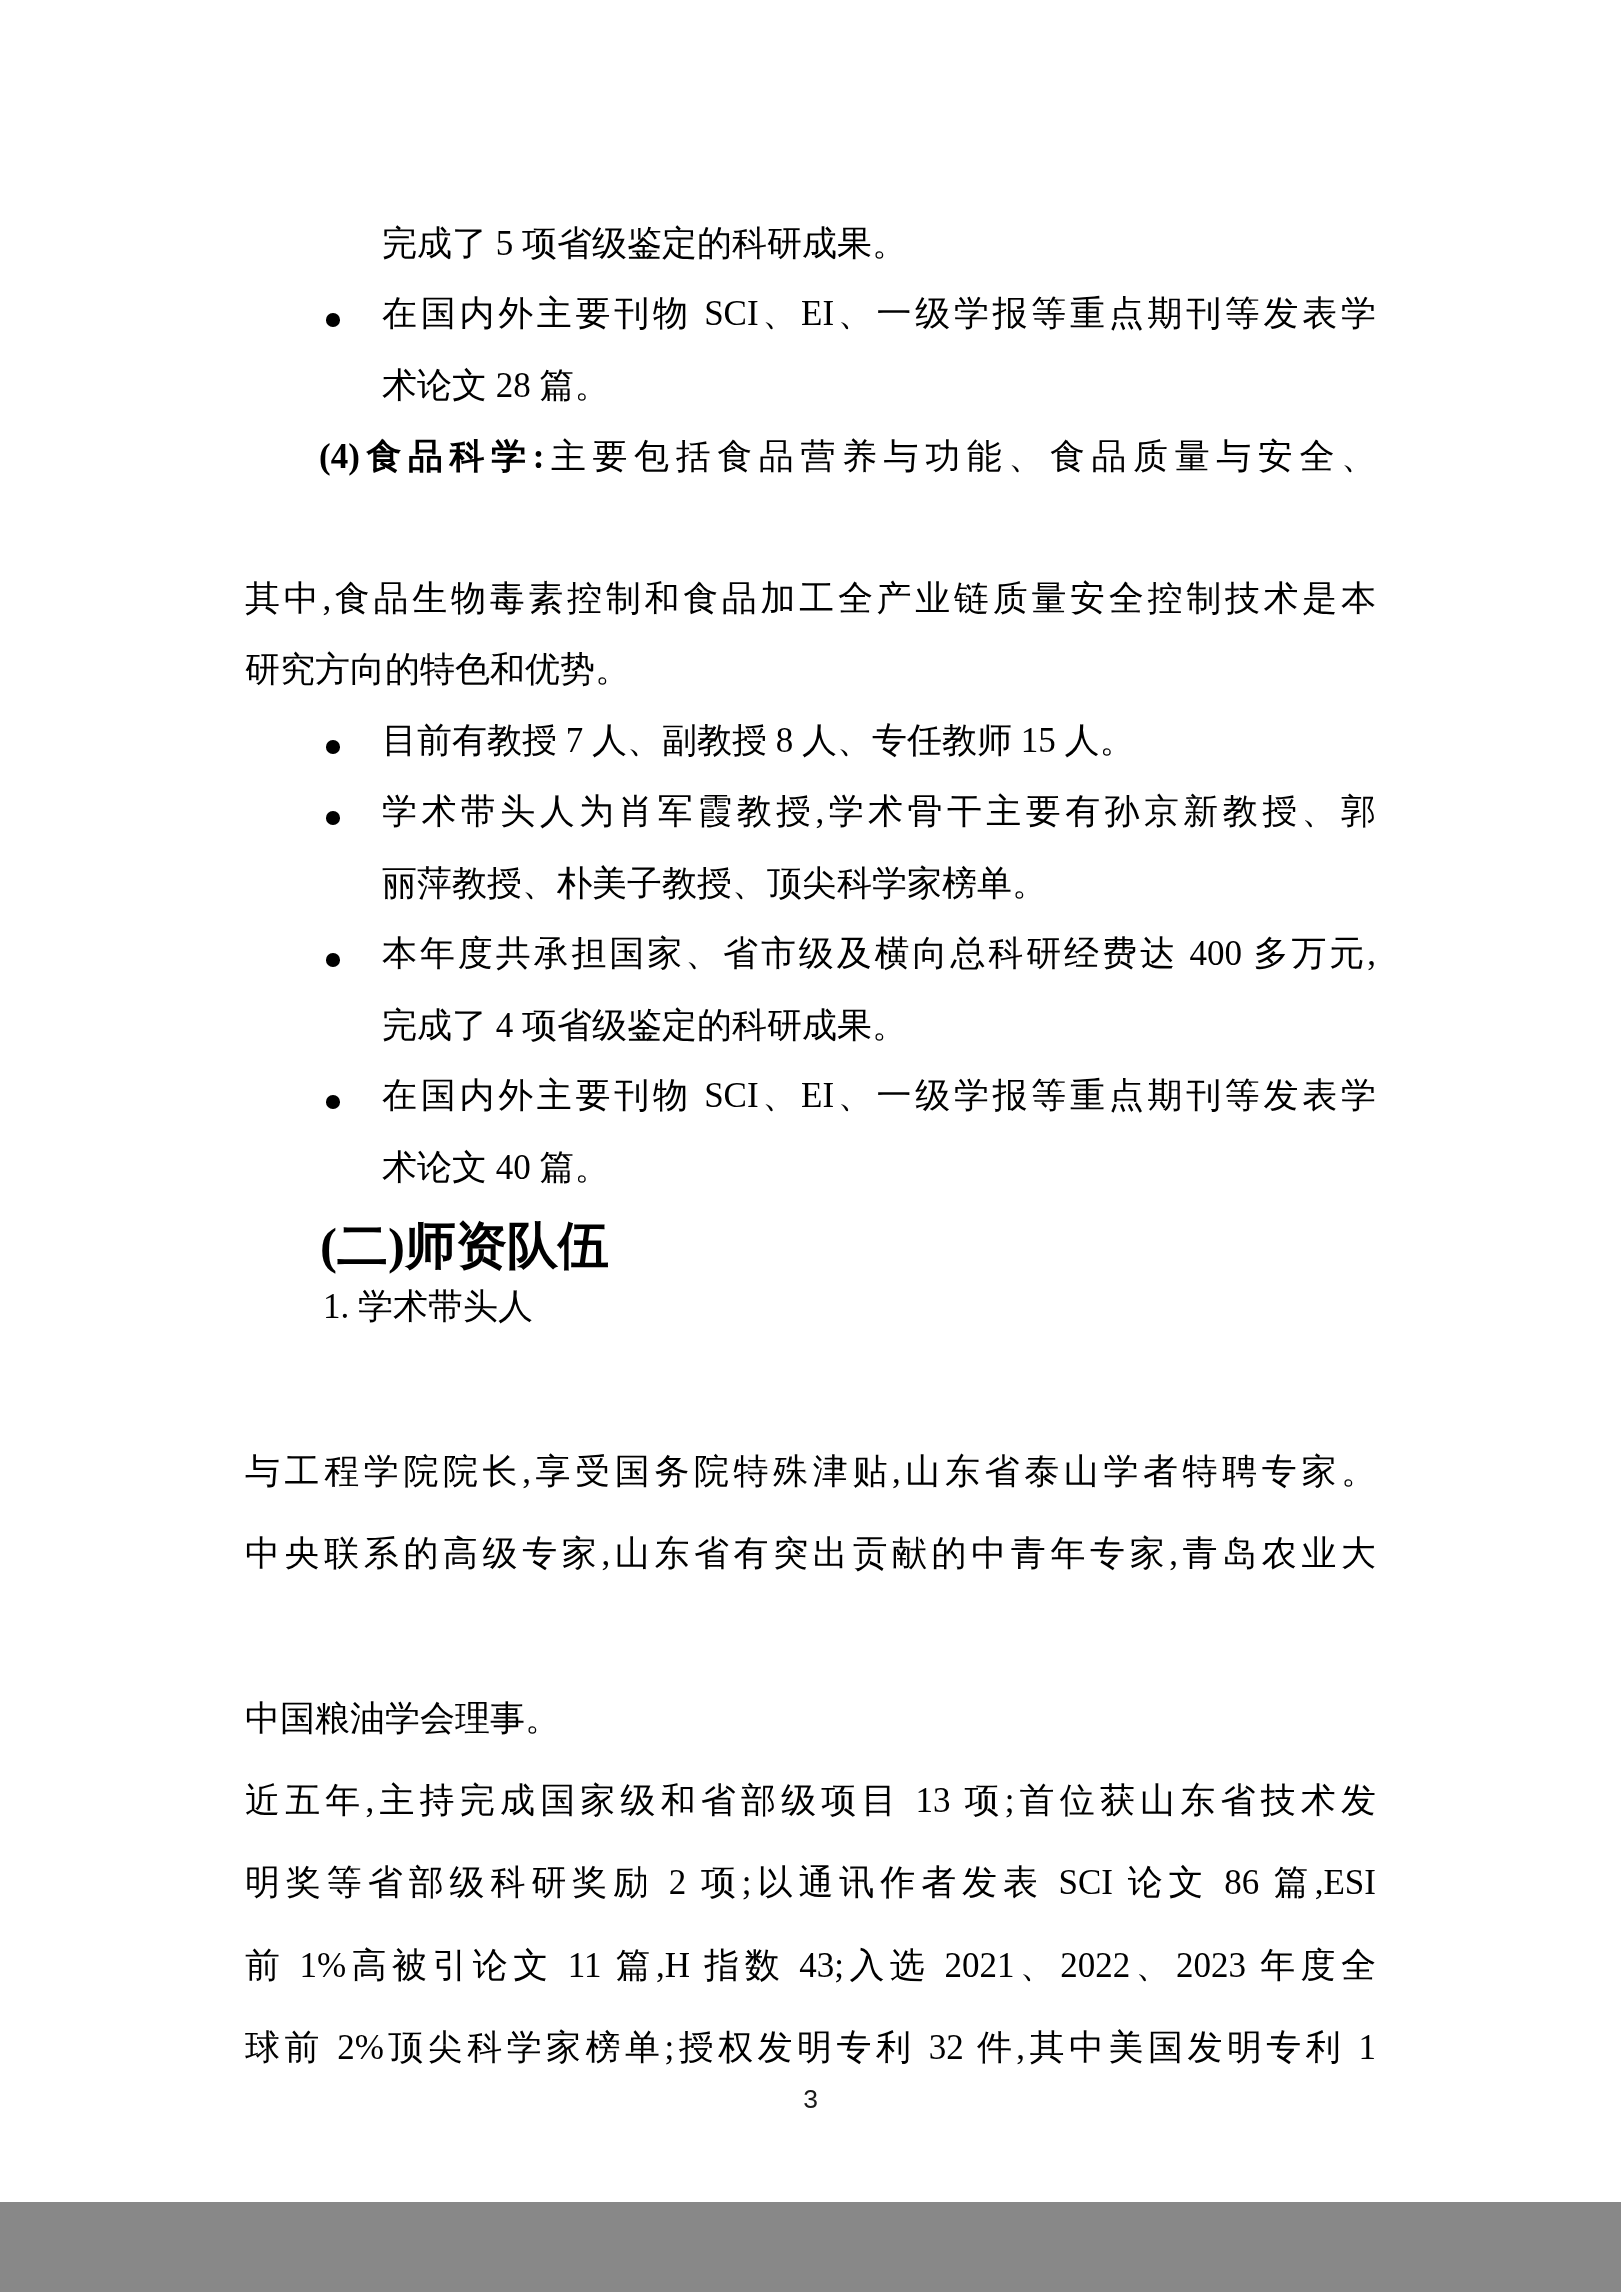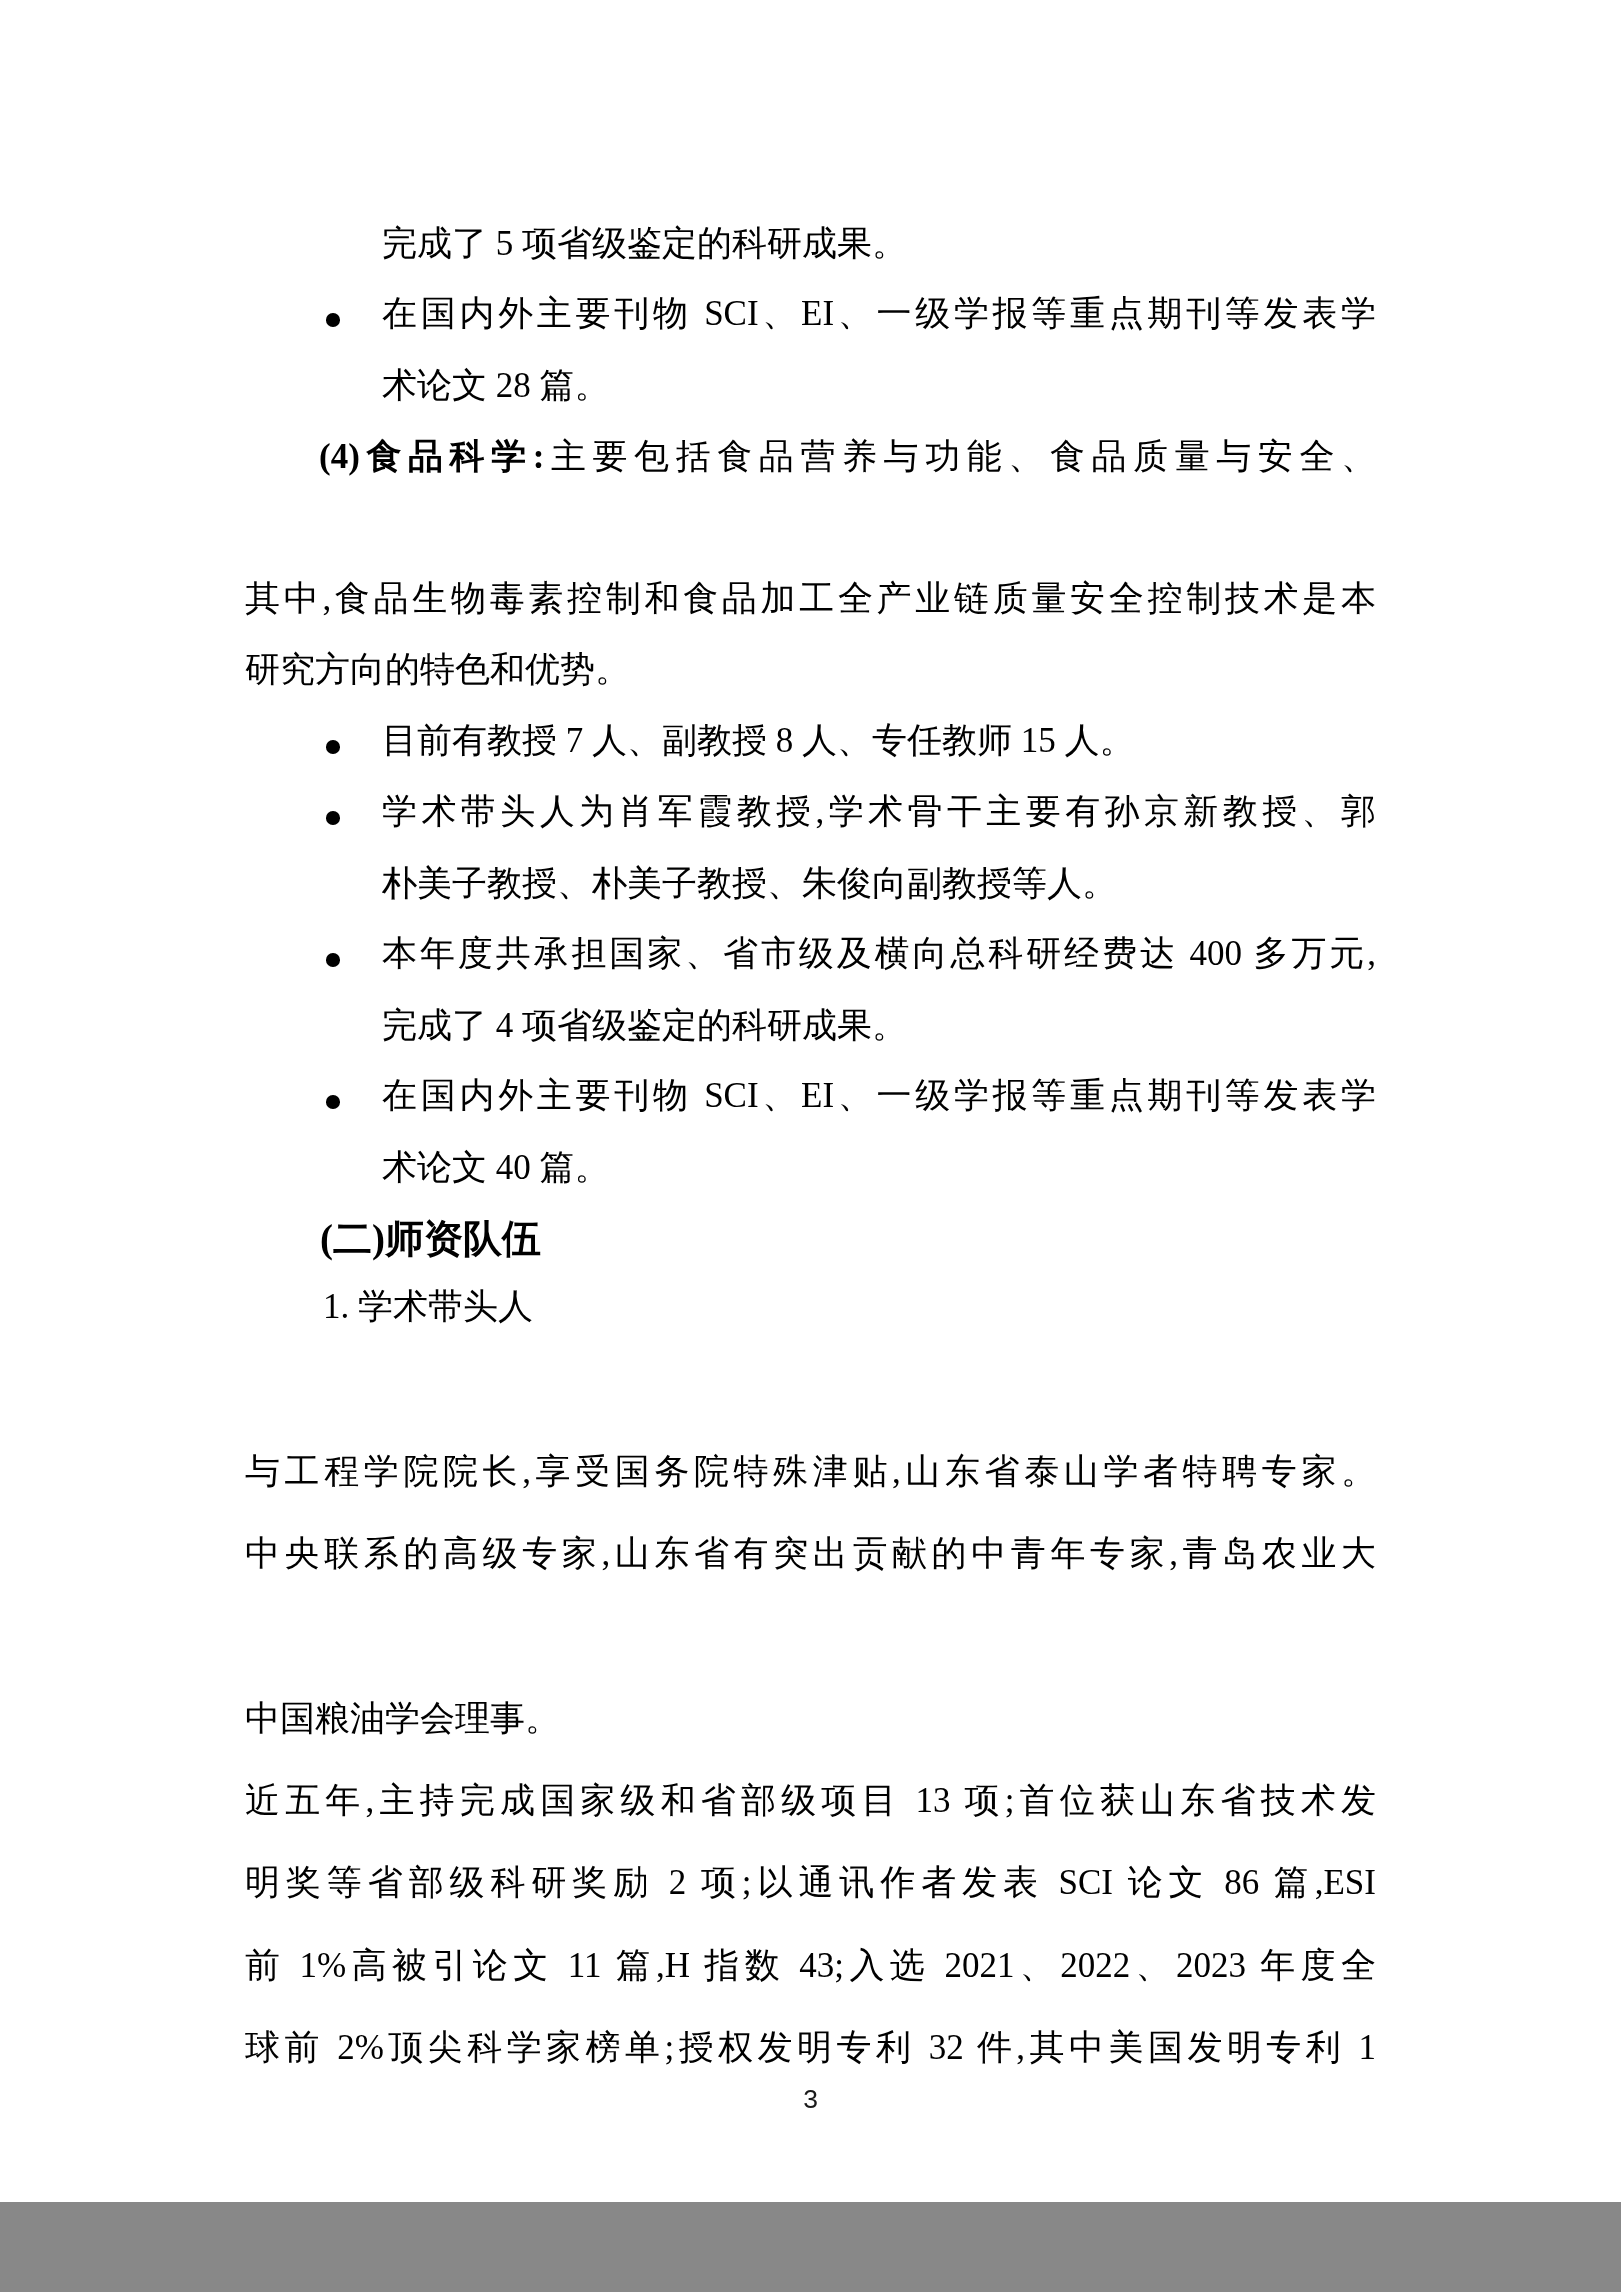--- a/index.html
+++ b/index.html
@@ -28,21 +28,21 @@
   
   .c { left: 382px; width: 994px; }
   
   .j { text-align: justify; text-align-last: justify; }
   
   .i1 { text-indent: 74px; }
   .i2 { text-indent: 110px; }
   
   .bold { font-weight: 700; }
   
-  .h { left: 320px; font-size: 39px; font-weight: 700; }
+  .h { left: 320px; font-size: 51px; font-weight: 700; }
   
   .n { left: 323px; }
   
   .dot {
     position: absolute;
     left: 326px;
     width: 13.7px;
     height: 13.7px;
     border-radius: 50%;
     background: #000000;
@@ -73,21 +73,21 @@
 
   <div class="ln p j" style="top:576px">其中,食品生物毒素控制和食品加工全产业链质量安全控制技术是本</div>
   <div class="ln p" style="top:647px">研究方向的特色和优势。</div>
 
   <div class="dot" style="top:740px"></div>
   <div class="ln b" style="top:718px">目前有教授 7 人、副教授 8 人、专任教师 15 人。</div>
 
   <div class="dot" style="top:811px"></div>
   <div class="ln b j" style="top:789px">学术带头人为肖军霞教授,学术骨干主要有孙京新教授、郭</div>
 
-  <div class="ln c" style="top:861px">朴美子教授、朴美子教授、朱俊向副教授等人。</div>
+  <div class="ln c" style="top:861px">丽萍教授、朴美子教授、顶尖科学家榜单。</div>
 
   <div class="dot" style="top:953px"></div>
   <div class="ln b j" style="top:931px">本年度共承担国家、省市级及横向总科研经费达 400 多万元,</div>
 
   <div class="ln c" style="top:1003px">完成了 4 项省级鉴定的科研成果。</div>
 
   <div class="dot" style="top:1095px"></div>
   <div class="ln b j" style="top:1073px">在国内外主要刊物 SCI、EI、一级学报等重点期刊等发表学</div>
 
   <div class="ln c" style="top:1145px">术论文 40 篇。</div>

